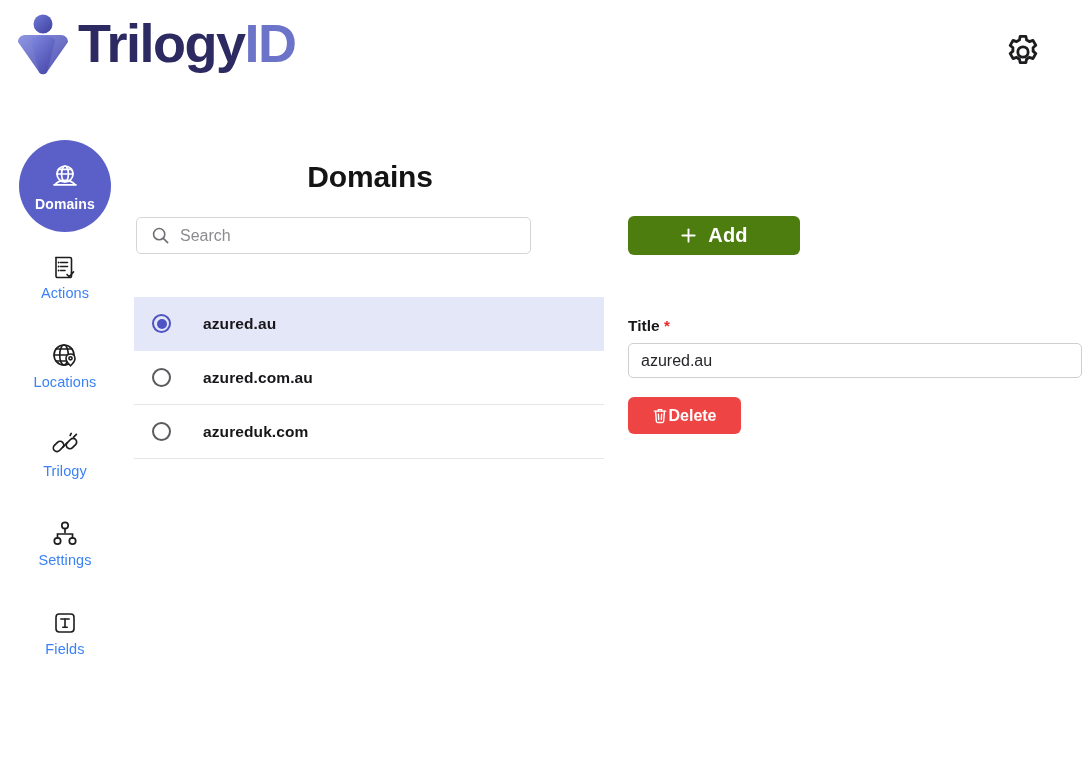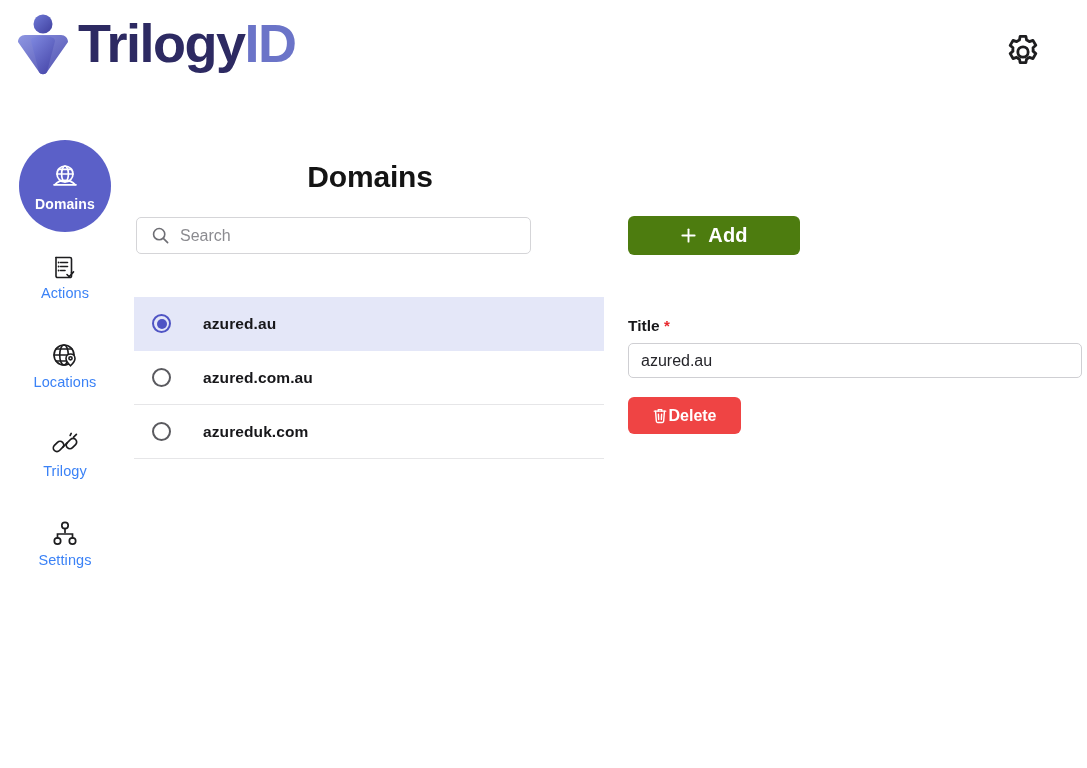--- a/index.html
+++ b/index.html
@@ -355,20 +355,29 @@
       <circle cx="16" cy="7.5" r="3.2"></circle>
       <circle cx="8.5" cy="23" r="3.2"></circle>
       <circle cx="23.5" cy="23" r="3.2"></circle>
       <line x1="16" y1="10.7" x2="16" y2="14.5"></line>
       <path d="M8.5 19.8 V16 H23.5 V19.8"></path>
     </svg>
     <span class="nav-label">Settings</span>
   </div>
 
 
+  <div class="nav-item">
+    <svg class="nav-icon" viewBox="0 0 32 32" fill="none" stroke="#1d1d1f" stroke-width="1.6" stroke-linecap="round">
+      <rect x="7" y="7" width="18" height="18" rx="3.2"></rect>
+      <line x1="11.8" y1="12" x2="20.2" y2="12"></line>
+      <line x1="16" y1="12" x2="16" y2="20.3"></line>
+      <line x1="13.8" y1="20.3" x2="18.2" y2="20.3"></line>
+    </svg>
+    <span class="nav-label">Fields</span>
+  </div>
 </div>
 
 <div class="page-title">Domains</div>
 
 <div class="search-box">
   <svg class="search-icon" viewBox="0 0 20 20" fill="none" stroke="#6e6e74" stroke-width="1.7" stroke-linecap="round">
     <circle cx="8.6" cy="8.6" r="5.9"></circle>
     <line x1="13" y1="13" x2="17.5" y2="17.5"></line>
   </svg>
   <input class="search-input" type="text" placeholder="Search" style="">

